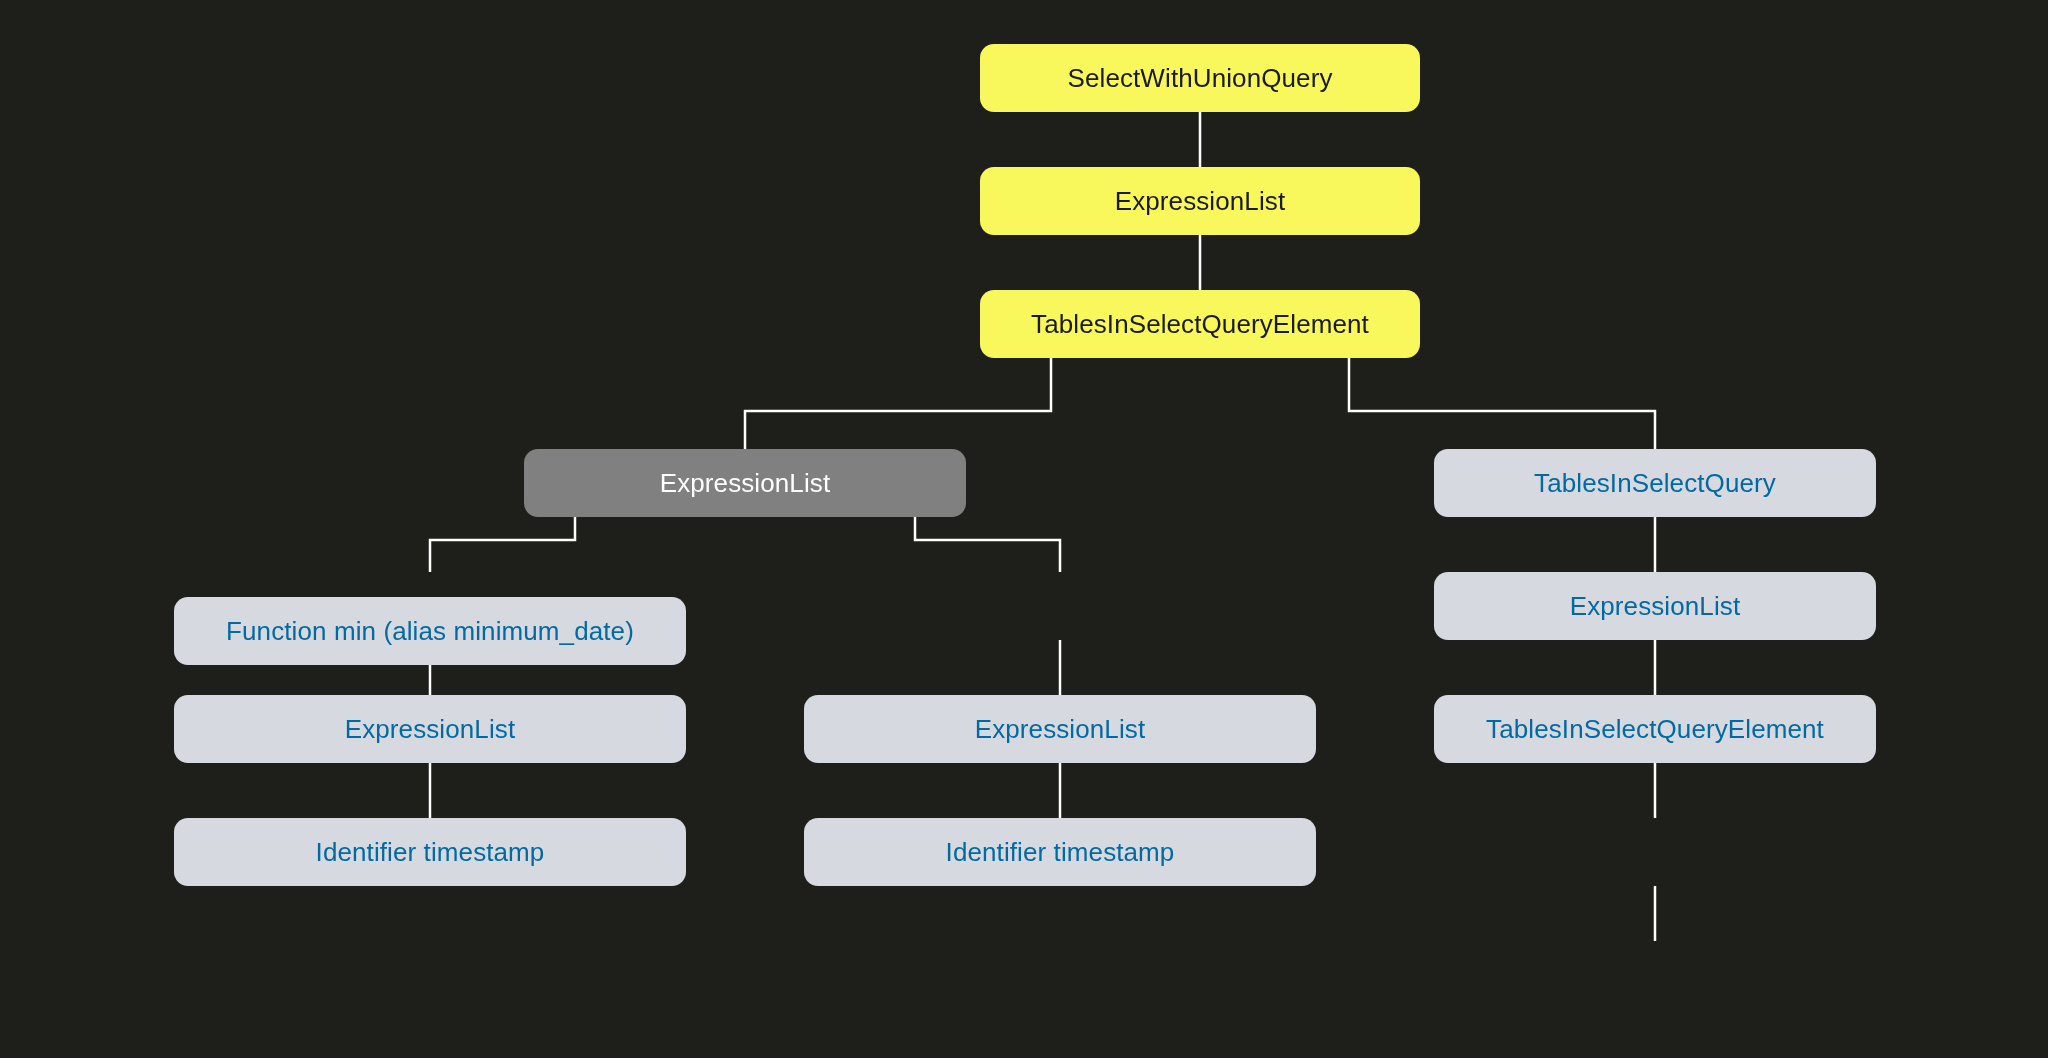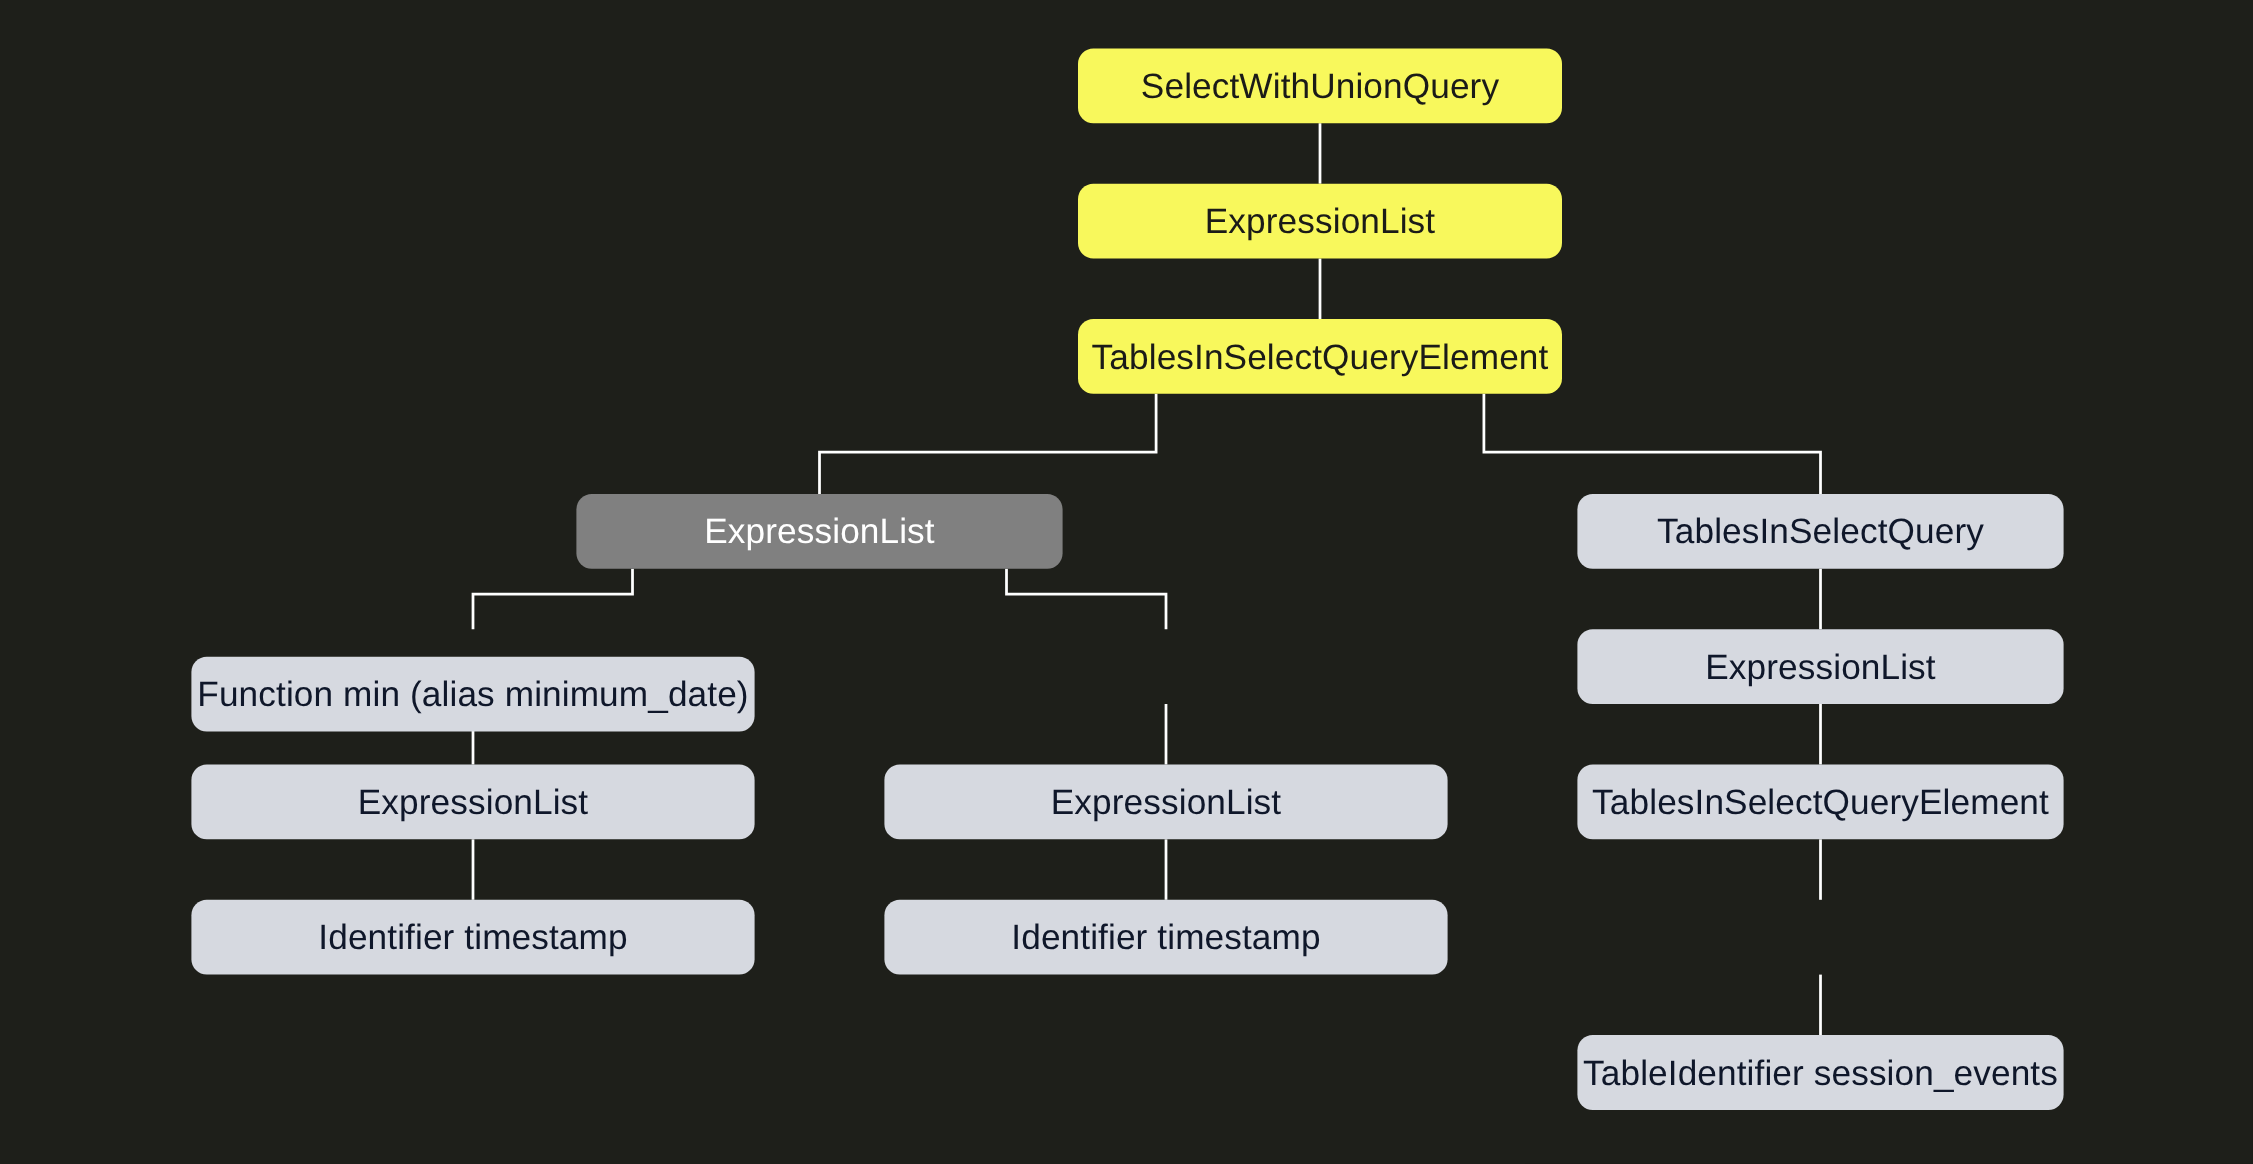--- a/index.html
+++ b/index.html
@@ -23,33 +23,33 @@
     height: 1058px;
     pointer-events: none;
   }
   .node {
     position: absolute;
     box-sizing: border-box;
     display: flex;
     align-items: center;
     justify-content: center;
     border-radius: 14px;
-    font-size: 32px;
+    font-size: 26px;
     letter-spacing: 0.1px;
     white-space: nowrap;
     z-index: 2;
   }
   .node-label {
     display: block;
     line-height: 1;
     padding: 0 26px;
   }
   .node.root      { background: #f8f85c; color: #1b1b18; }
   .node.selected  { background: #808080; color: #ffffff; }
-  .node.plain     { background: #d6d9e0; color: #0f172a; }
+  .node.plain     { background: #d6d9e0; color: #0369a1; }
 </style>
 </head>
 <body>
 
 <div id="canvas" style="background: rgb(30, 31, 26);">
   <svg id="edges" width="2048" height="1058" viewBox="0 0 2048 1058">
       <path d="M1200,112 L1200,167" fill="none" stroke="#ffffff" stroke-width="2.5"></path>
       <path d="M1200,235 L1200,290" fill="none" stroke="#ffffff" stroke-width="2.5"></path>
       <path d="M1051,358 L1051,411 L745,411 L745,449" fill="none" stroke="#ffffff" stroke-width="2.5"></path>
       <path d="M1349,358 L1349,411 L1655,411 L1655,449" fill="none" stroke="#ffffff" stroke-width="2.5"></path>
@@ -93,16 +93,13 @@
     </div>
     <div class="node plain" style="left: 804px; top: 818px; width: 512px; height: 68px;">
       <span class="node-label">Identifier timestamp</span>
     </div>
     <div class="node plain" style="left: 1434px; top: 572px; width: 442px; height: 68px;">
       <span class="node-label">ExpressionList</span>
     </div>
     <div class="node plain" style="left: 1434px; top: 695px; width: 442px; height: 68px;">
       <span class="node-label">TablesInSelectQueryElement</span>
     </div>
-    <div class="node plain" style="left: 1434px; top: 941px; width: 442px; height: 68px;">
-      <span class="node-label">TableIdentifier session_events</span>
-    </div>
   </div>
 
 </body></html>

